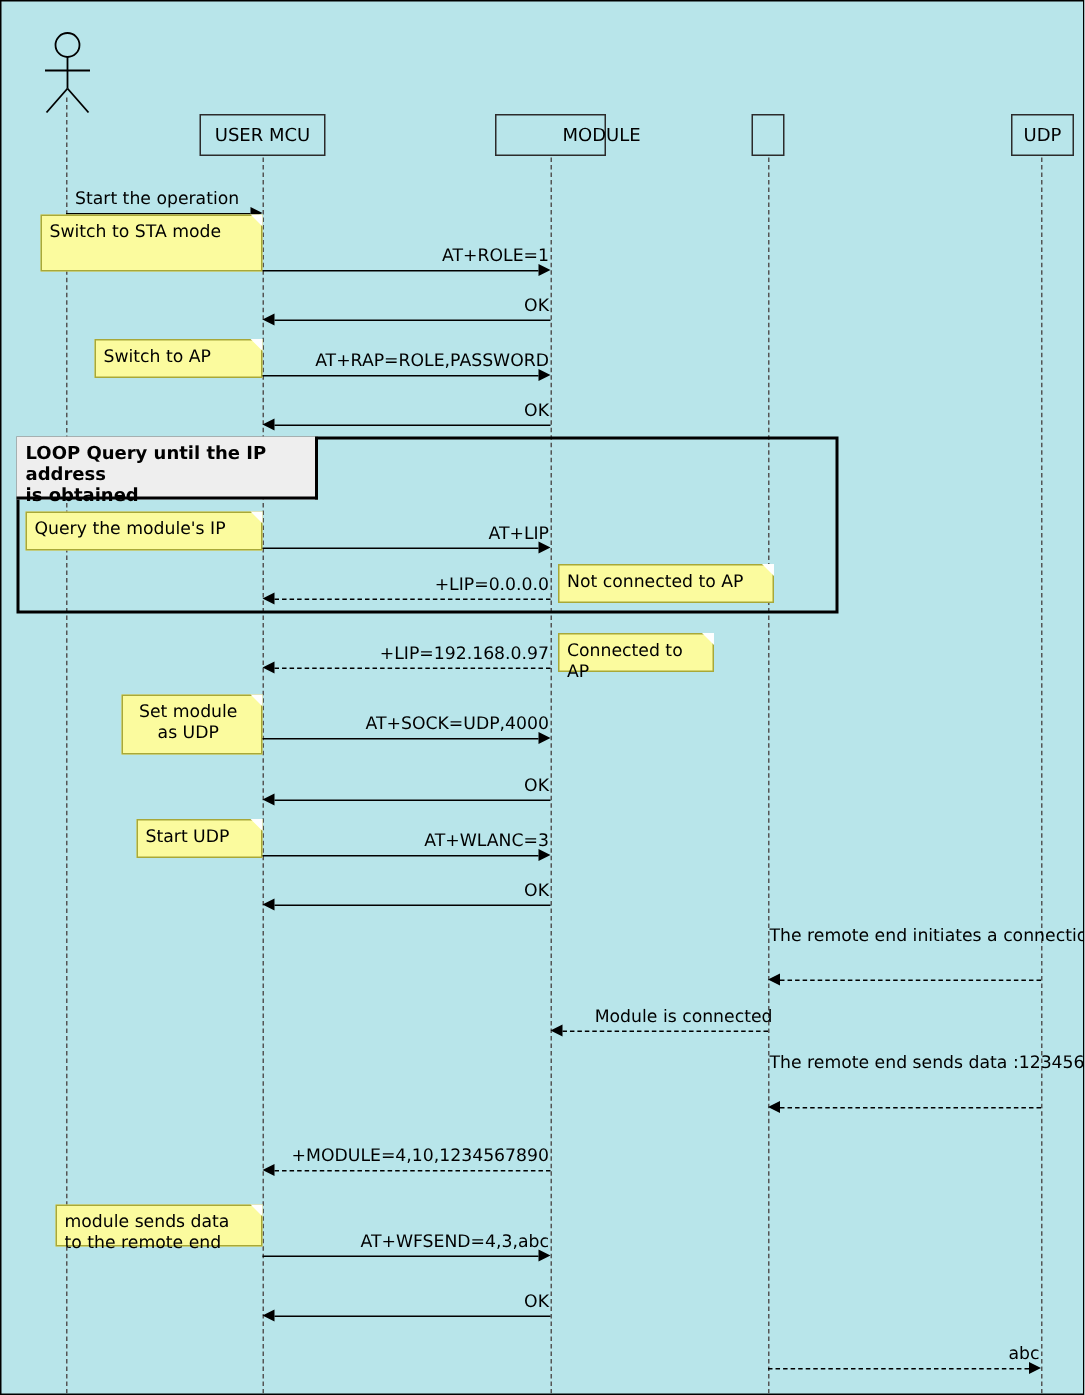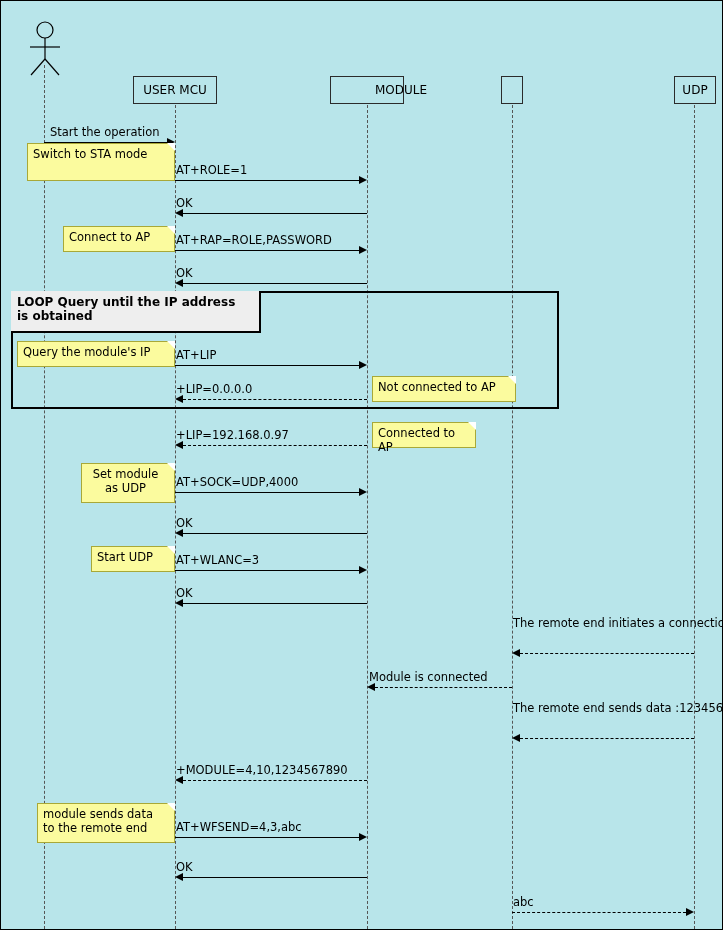--- a/index.html
+++ b/index.html
@@ -40,21 +40,21 @@
   
   .actor {
     position: absolute;
   }
   
   .msg-label {
     position: absolute;
     font-size: 11.5px;
     color: #000000;
     white-space: nowrap;
-    text-align: left;
+    text-align: right;
   }
   .arrow-line {
     position: absolute;
     height: 0;
     border-top: 1px solid #000000;
   }
   .arrow-line.dashed {
     border-top: 1px dashed #000000;
   }
   .arrow-head {
@@ -133,38 +133,38 @@
       <line x1="22" y1="38" x2="36" y2="54" stroke="#000" stroke-width="1.2"></line>
     </svg>
   </div>
 
   <div class="participant-box" style="left:132px; top:75px; width:84px;">USER MCU</div>
   <div class="participant-box" style="left:329px; top:75px; width:74px;padding-left:44px;">MODULE</div>
   <div class="participant-box" style="left:500px; top:75px; width:22px;"></div>
   <div class="participant-box" style="left:673px; top:75px; width:42px;">UDP</div>
 
   <div class="frame" style="left:10px; top:290px; width:548px; height:118px;"></div>
-  <div class="frame-label" style="left:10px; top:290px; width:250px; height:42px;">LOOP Query until the IP address
+  <div class="frame-label" style="left:10px; top:290px; width:201px; height:42px;">LOOP Query until the IP address
 is obtained</div>
 
   <div class="msg-label" style="left:49px; top:124px;">Start the operation</div>
   <div class="arrow-line" style="left:43px; top:141px; width:123px;"></div>
   <div class="arrow-head right" style="left:166px; top:137px;"></div>
 
   <div class="note" style="left:26px; top:142px; width:148px; height:38px;">Switch to STA mode</div>
 
   <div class="msg-label" style="left:175px; top:162px; width:190px;">AT+ROLE=1</div>
   <div class="arrow-line" style="left:174px; top:179px; width:184px;"></div>
   <div class="arrow-head right" style="left:358px; top:175px;"></div>
 
   <div class="msg-label" style="left:175px; top:195px; width:190px;">OK</div>
   <div class="arrow-line" style="left:182px; top:212px; width:184px;"></div>
   <div class="arrow-head left" style="left:174px; top:208px;"></div>
 
-  <div class="note" style="left:62px; top:225px; width:112px; height:26px;">Connect to AP</div>
+  <div class="note" style="left:62px; top:225px; width:112px; height:26px;">Switch to AP</div>
 
   <div class="msg-label" style="left:175px; top:232px; width:190px;">AT+RAP=ROLE,PASSWORD</div>
   <div class="arrow-line" style="left:174px; top:249px; width:184px;"></div>
   <div class="arrow-head right" style="left:358px; top:245px;"></div>
 
   <div class="msg-label" style="left:175px; top:265px; width:190px;">OK</div>
   <div class="arrow-line" style="left:182px; top:282px; width:184px;"></div>
   <div class="arrow-head left" style="left:174px; top:278px;"></div>
 
   <div class="note" style="left:16px; top:340px; width:158px; height:26px;">Query the module's IP</div>
@@ -218,21 +218,21 @@
   <div class="msg-label" style="left:512px; top:700px; width:180px; line-height:15px;">The remote end sends data
 :1234567890</div>
   <div class="arrow-line dashed" style="left:519px; top:737px; width:174px;"></div>
   <div class="arrow-head left" style="left:511px; top:733px;"></div>
 
 
   <div class="msg-label" style="left:175px; top:762px; width:190px;">+MODULE=4,10,1234567890</div>
   <div class="arrow-line dashed" style="left:182px; top:779px; width:184px;"></div>
   <div class="arrow-head left" style="left:174px; top:775px;"></div>
 
-  <div class="note" style="left:36px; top:802px; width:138px; height:40px;">module sends data
+  <div class="note" style="left:36px; top:802px; width:138px; height:28px;">module sends data
 to the remote end</div>
 
   <div class="msg-label" style="left:175px; top:819px; width:190px;">AT+WFSEND=4,3,abc</div>
   <div class="arrow-line" style="left:174px; top:836px; width:184px;"></div>
   <div class="arrow-head right" style="left:358px; top:832px;"></div>
 
   <div class="msg-label" style="left:175px; top:859px; width:190px;">OK</div>
   <div class="arrow-line" style="left:182px; top:876px; width:184px;"></div>
   <div class="arrow-head left" style="left:174px; top:872px;"></div>
 

